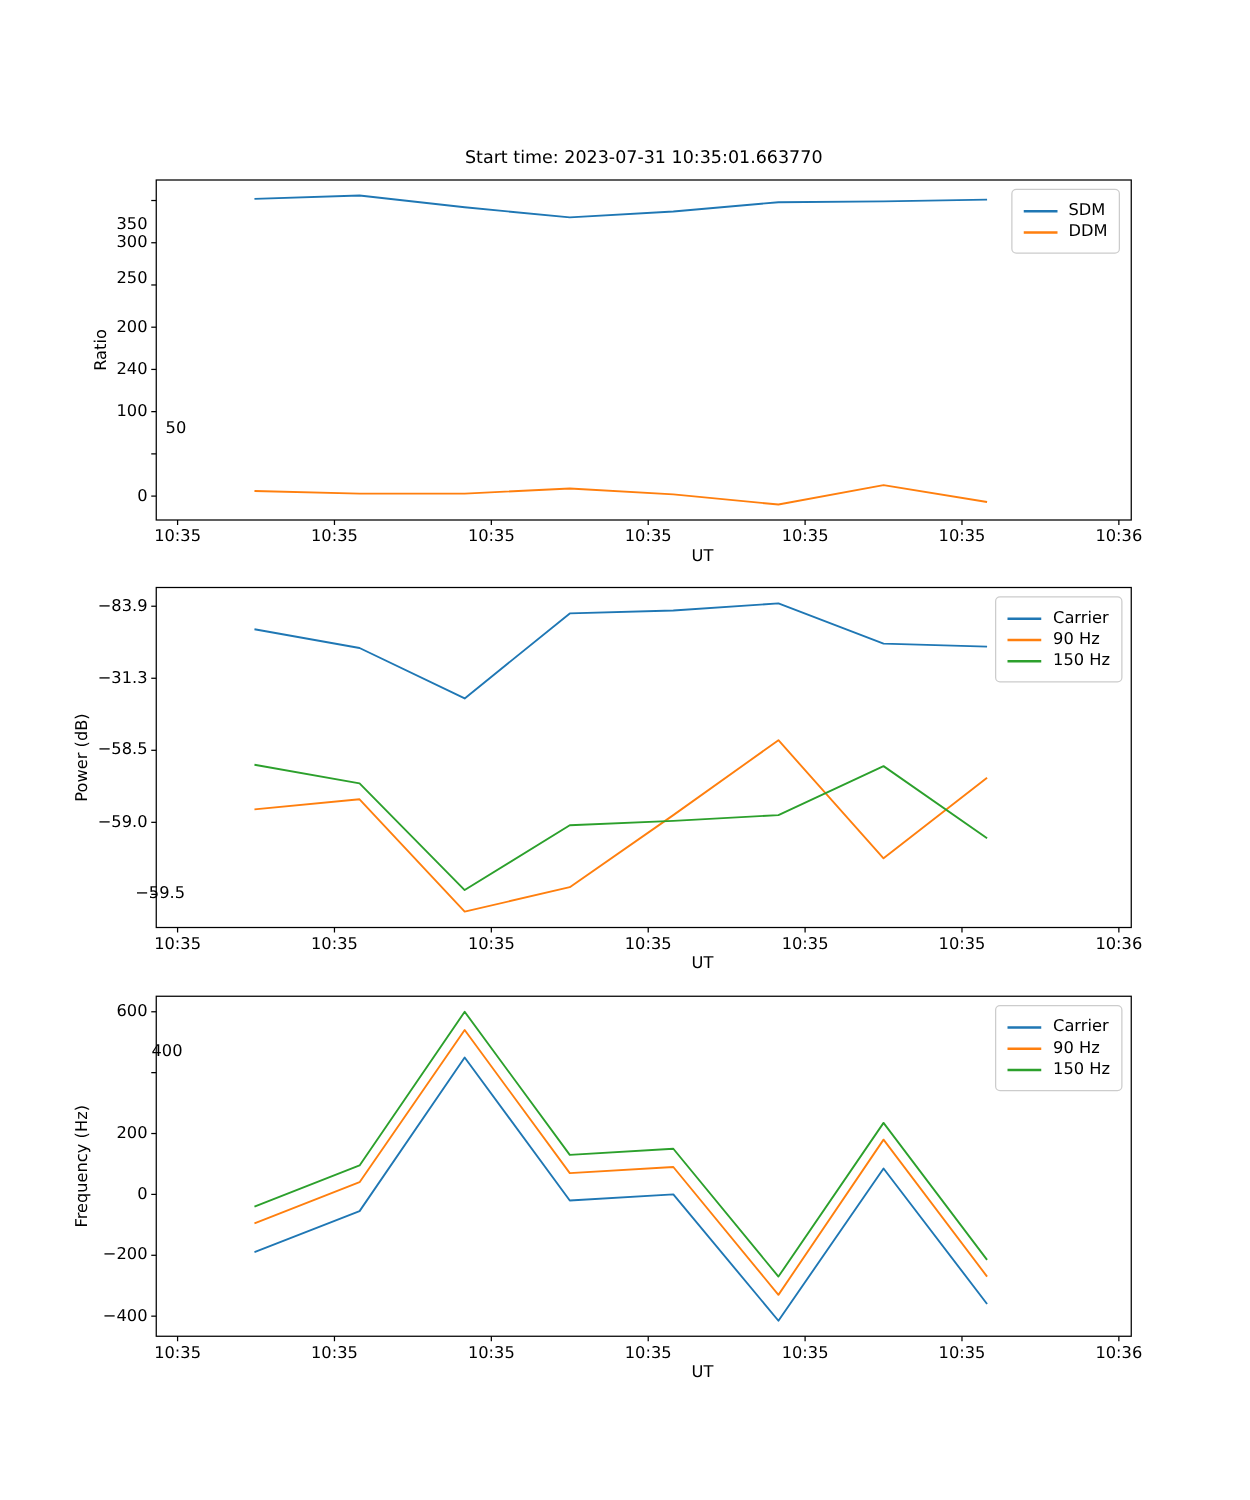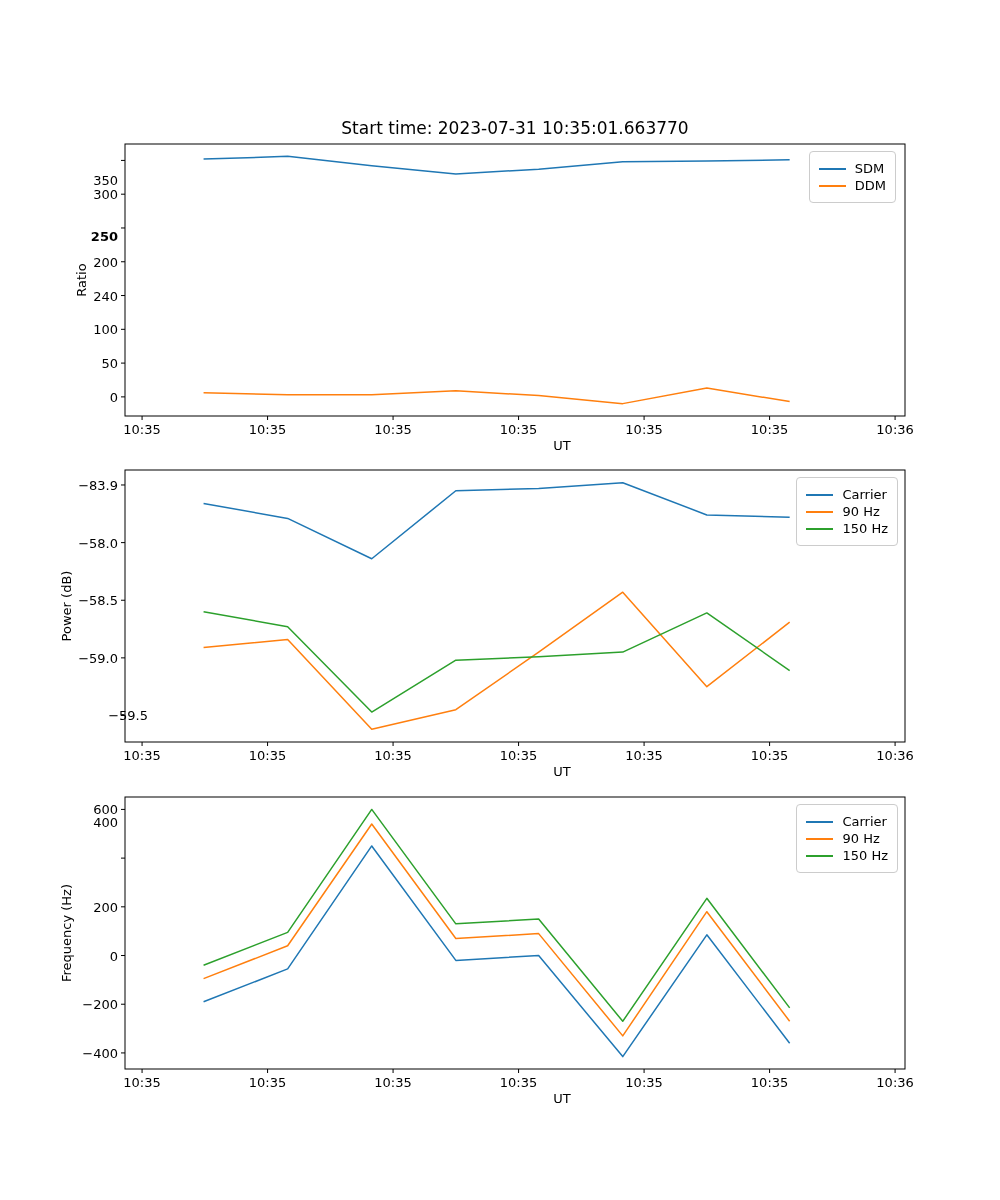--- a/index.html
+++ b/index.html
@@ -2,21 +2,21 @@
 <html><head>
 <meta charset="utf-8">
 <style>
   html,body{margin:0;padding:0;background:#ffffff;}
   .fig{
     position:relative;width:1000px;height:1200px;background:#ffffff;
     font-family:"DejaVu Sans","Liberation Sans",sans-serif;color:#000;overflow:hidden;
   }
   .fig svg{position:absolute;left:0;top:0;}
   .lbl{position:absolute;white-space:nowrap;}
-  .title{left:125px;top:118px;width:780px;text-align:center;font-size:17px;}
+  .title{left:125px;top:118px;width:780px;text-align:center;font-size:14px;}
   .xticklbl,.yticklbl{font-size:13px;line-height:15px;}
   .xticklbl{transform:translateX(-50%);}
   .yticklbl{left:0;width:118px;text-align:right;transform:translateY(-50%);}
   .axlabel{font-size:13px;}
   .utlbl{transform:translate(-50%,-50%);margin-left:47px;}
   .ylab{transform:translate(-50%,-50%) rotate(-90deg);}
   .legend{
     position:absolute;background:rgba(255,255,255,0.85);border:1px solid #cccccc;
     border-radius:4px;padding:7px 9px;font-size:13px;
   }
@@ -91,25 +91,25 @@
   <span class="lbl axlabel utlbl" style="left:515px;top:771px;">UT</span>
   <span class="lbl axlabel utlbl" style="left:515px;top:1098px;">UT</span>
 <span class="lbl xticklbl" style="left: 142.068px; top: 422px;">10:35</span>
     <span class="lbl xticklbl" style="left: 267.571px; top: 422px;">10:35</span>
     <span class="lbl xticklbl" style="left: 393.074px; top: 422px;">10:35</span>
     <span class="lbl xticklbl" style="left: 518.577px; top: 422px;">10:35</span>
     <span class="lbl xticklbl" style="left: 644.08px; top: 422px;">10:35</span>
     <span class="lbl xticklbl" style="left: 769.582px; top: 422px;">10:35</span>
     <span class="lbl xticklbl" style="left: 895.085px; top: 422px;">10:36</span>
     <span class="lbl yticklbl" style="top: 396.88px;">0</span>
-    <span class="lbl yticklbl" style="top: 363px;">50</span>
+    <span class="lbl yticklbl" style="top: 343px; margin-left: 31px;">50</span>
     <span class="lbl yticklbl" style="top: 329.319px;">100</span>
     <span class="lbl yticklbl" style="top: 295.539px;">240</span>
     <span class="lbl yticklbl" style="top: 261.759px;">200</span>
-    <span class="lbl yticklbl" style="top: 236px; font-weight: bold;">250</span>
+    <span class="lbl yticklbl" style="top: 223px;">250</span>
     <span class="lbl yticklbl" style="top: 194.198px;">300</span>
     <span class="lbl yticklbl" style="top: 160.417px; margin-top: 20px;">350</span>
     <div class="legend" style="right: 104px; top: 151px; margin-left: 31px;">
       <div class="legend-row">
         <div class="legend-swatch" style="border-top-color: rgb(31, 119, 180);"></div>
         <span>SDM</span>
       </div>
       <div class="legend-row">
         <div class="legend-swatch" style="border-top-color: rgb(255, 127, 14);"></div>
         <span>DDM</span>
@@ -118,21 +118,21 @@
     <span class="lbl xticklbl" style="left: 142.068px; top: 748px;">10:35</span>
     <span class="lbl xticklbl" style="left: 267.571px; top: 748px;">10:35</span>
     <span class="lbl xticklbl" style="left: 393.074px; top: 748px;">10:35</span>
     <span class="lbl xticklbl" style="left: 518.577px; top: 748px;">10:35</span>
     <span class="lbl xticklbl" style="left: 644.08px; top: 748px;">10:35</span>
     <span class="lbl xticklbl" style="left: 769.582px; top: 748px;">10:35</span>
     <span class="lbl xticklbl" style="left: 895.085px; top: 748px;">10:36</span>
     <span class="lbl yticklbl" style="top: 715.492px; margin-left: 30px;">−59.5</span>
     <span class="lbl yticklbl" style="top: 657.864px;">−59.0</span>
     <span class="lbl yticklbl" style="top: 600.237px;">−58.5</span>
-    <span class="lbl yticklbl" style="top: 542.61px;">−58.0</span>
+    <span class="lbl yticklbl" style="top: 542.61px;">−31.3</span>
     <span class="lbl yticklbl" style="top: 484.983px;">−83.9</span>
     <div class="legend" style="right: 102px; top: 477px;">
       <div class="legend-row">
         <div class="legend-swatch" style="border-top-color: rgb(31, 119, 180);"></div>
         <span>Carrier</span>
       </div>
       <div class="legend-row">
         <div class="legend-swatch" style="border-top-color: rgb(255, 127, 14);"></div>
         <span>90 Hz</span>
       </div>
@@ -145,21 +145,21 @@
     <span class="lbl xticklbl" style="left: 267.571px; top: 1075px;">10:35</span>
     <span class="lbl xticklbl" style="left: 393.074px; top: 1075px;">10:35</span>
     <span class="lbl xticklbl" style="left: 518.577px; top: 1075px;">10:35</span>
     <span class="lbl xticklbl" style="left: 644.08px; top: 1075px;">10:35</span>
     <span class="lbl xticklbl" style="left: 769.582px; top: 1075px;">10:35</span>
     <span class="lbl xticklbl" style="left: 895.085px; top: 1075px;">10:36</span>
     <span class="lbl yticklbl" style="top: 1052.93px;">−400</span>
     <span class="lbl yticklbl" style="top: 1004.23px;">−200</span>
     <span class="lbl yticklbl" style="top: 955.525px;">0</span>
     <span class="lbl yticklbl" style="top: 906.823px;">200</span>
-    <span class="lbl yticklbl" style="top: 822px;">400</span>
+    <span class="lbl yticklbl" style="top: 841px; padding-left: 28px;">400</span>
     <span class="lbl yticklbl" style="top: 809.419px;">600</span>
     <div class="legend" style="right: 102px; top: 804px;">
       <div class="legend-row">
         <div class="legend-swatch" style="border-top-color: rgb(31, 119, 180);"></div>
         <span>Carrier</span>
       </div>
       <div class="legend-row">
         <div class="legend-swatch" style="border-top-color: rgb(255, 127, 14);"></div>
         <span>90 Hz</span>
       </div>

